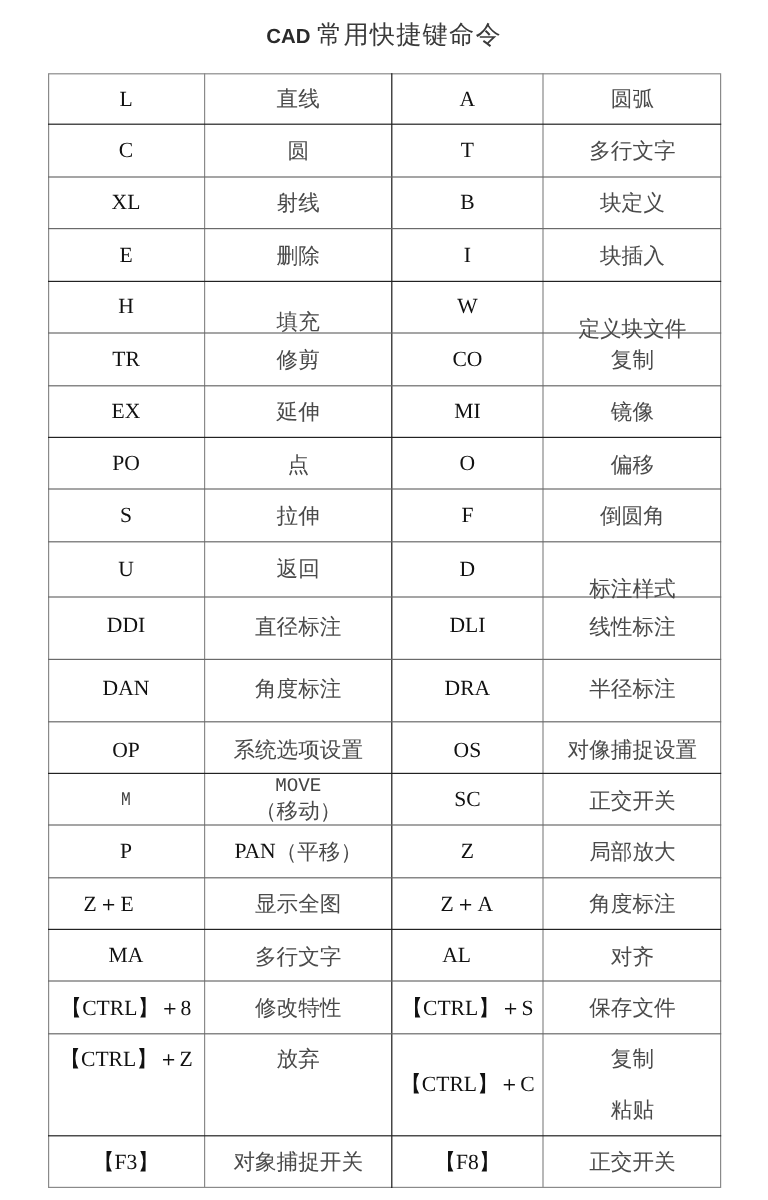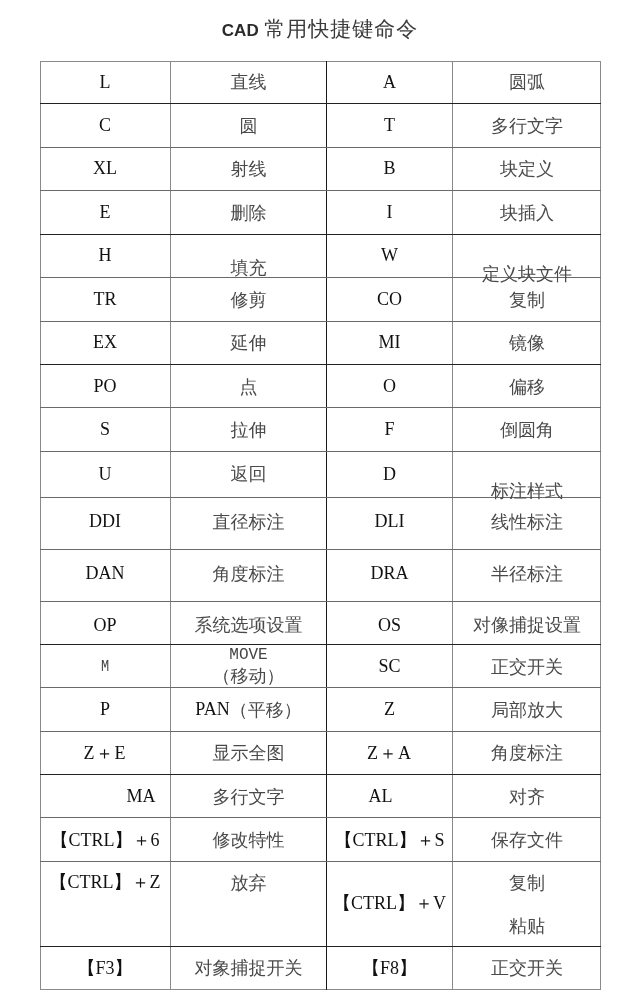--- a/index.html
+++ b/index.html
@@ -211,40 +211,40 @@
 <div class="cell desc" style="left:453px;top:645px;width:148px;height:43px;">正交开关</div>
 
 <div class="cell code" style="left:40px;top:688px;width:130px;height:43px;">P</div>
 <div class="cell desc" style="left:171px;top:688px;width:155px;height:43px;">
   <span class="pre-serif">PAN</span>
     <span>（平移）</span>
 </div>
 <div class="cell code" style="left:327px;top:688px;width:125px;height:43px;">Z</div>
 <div class="cell desc" style="left:453px;top:688px;width:148px;height:43px;">局部放大</div>
 
-<div class="cell code wide" style="left:40px;top:731px;width:130px;height:43px;">Z＋E</div>
+<div class="cell code wide" style="left:26px;top:731px;width:130px;height:43px;">Z＋E</div>
 <div class="cell desc" style="left:171px;top:731px;width:155px;height:43px;">显示全图</div>
 <div class="cell code wide" style="left:327px;top:731px;width:125px;height:43px;">Z＋A</div>
 <div class="cell desc" style="left:453px;top:731px;width:148px;height:43px;">角度标注</div>
 
-<div class="cell code" style="left:40px;top:775px;width:130px;height:43px;margin-left:36px;">MA</div>
+<div class="cell code" style="left:40px;top:775px;width:130px;height:43px;">MA</div>
 <div class="cell desc" style="left:171px;top:775px;width:155px;height:43px;">多行文字</div>
 <div class="cell code" style="left:318px;top:775px;width:125px;height:43px;">AL</div>
 <div class="cell desc" style="left:453px;top:775px;width:148px;height:43px;">对齐</div>
 
-<div class="cell code" style="left:40px;top:818px;width:130px;height:43px;">【CTRL】＋6</div>
+<div class="cell code" style="left:40px;top:818px;width:130px;height:43px;">【CTRL】＋8</div>
 <div class="cell desc" style="left:171px;top:818px;width:155px;height:43px;">修改特性</div>
 <div class="cell code" style="left:327px;top:818px;width:125px;height:43px;">【CTRL】＋S</div>
 <div class="cell desc" style="left:453px;top:818px;width:148px;height:43px;">保存文件</div>
 
 <div class="cell code top" style="left:40px;top:861px;width:130px;height:85px;line-height:43px;">【CTRL】＋Z</div>
 <div class="cell desc top" style="left:171px;top:861px;width:155px;height:85px;line-height:43px;">放弃</div>
 <div class="cell code" style="left:327px;top:861px;width:125px;height:85px;">
   <div class="stack">
-    <span>【CTRL】＋V</span>
+    <span>【CTRL】＋C</span>
   </div>
 </div>
 <div class="cell desc" style="left:453px;top:861px;width:148px;height:85px;">
   <div class="stack">
     <span>复制</span>
     <span>粘贴</span>
   </div>
 </div>
 
 <div class="cell code" style="left:40px;top:947px;width:130px;height:42px;">【F3】</div>

